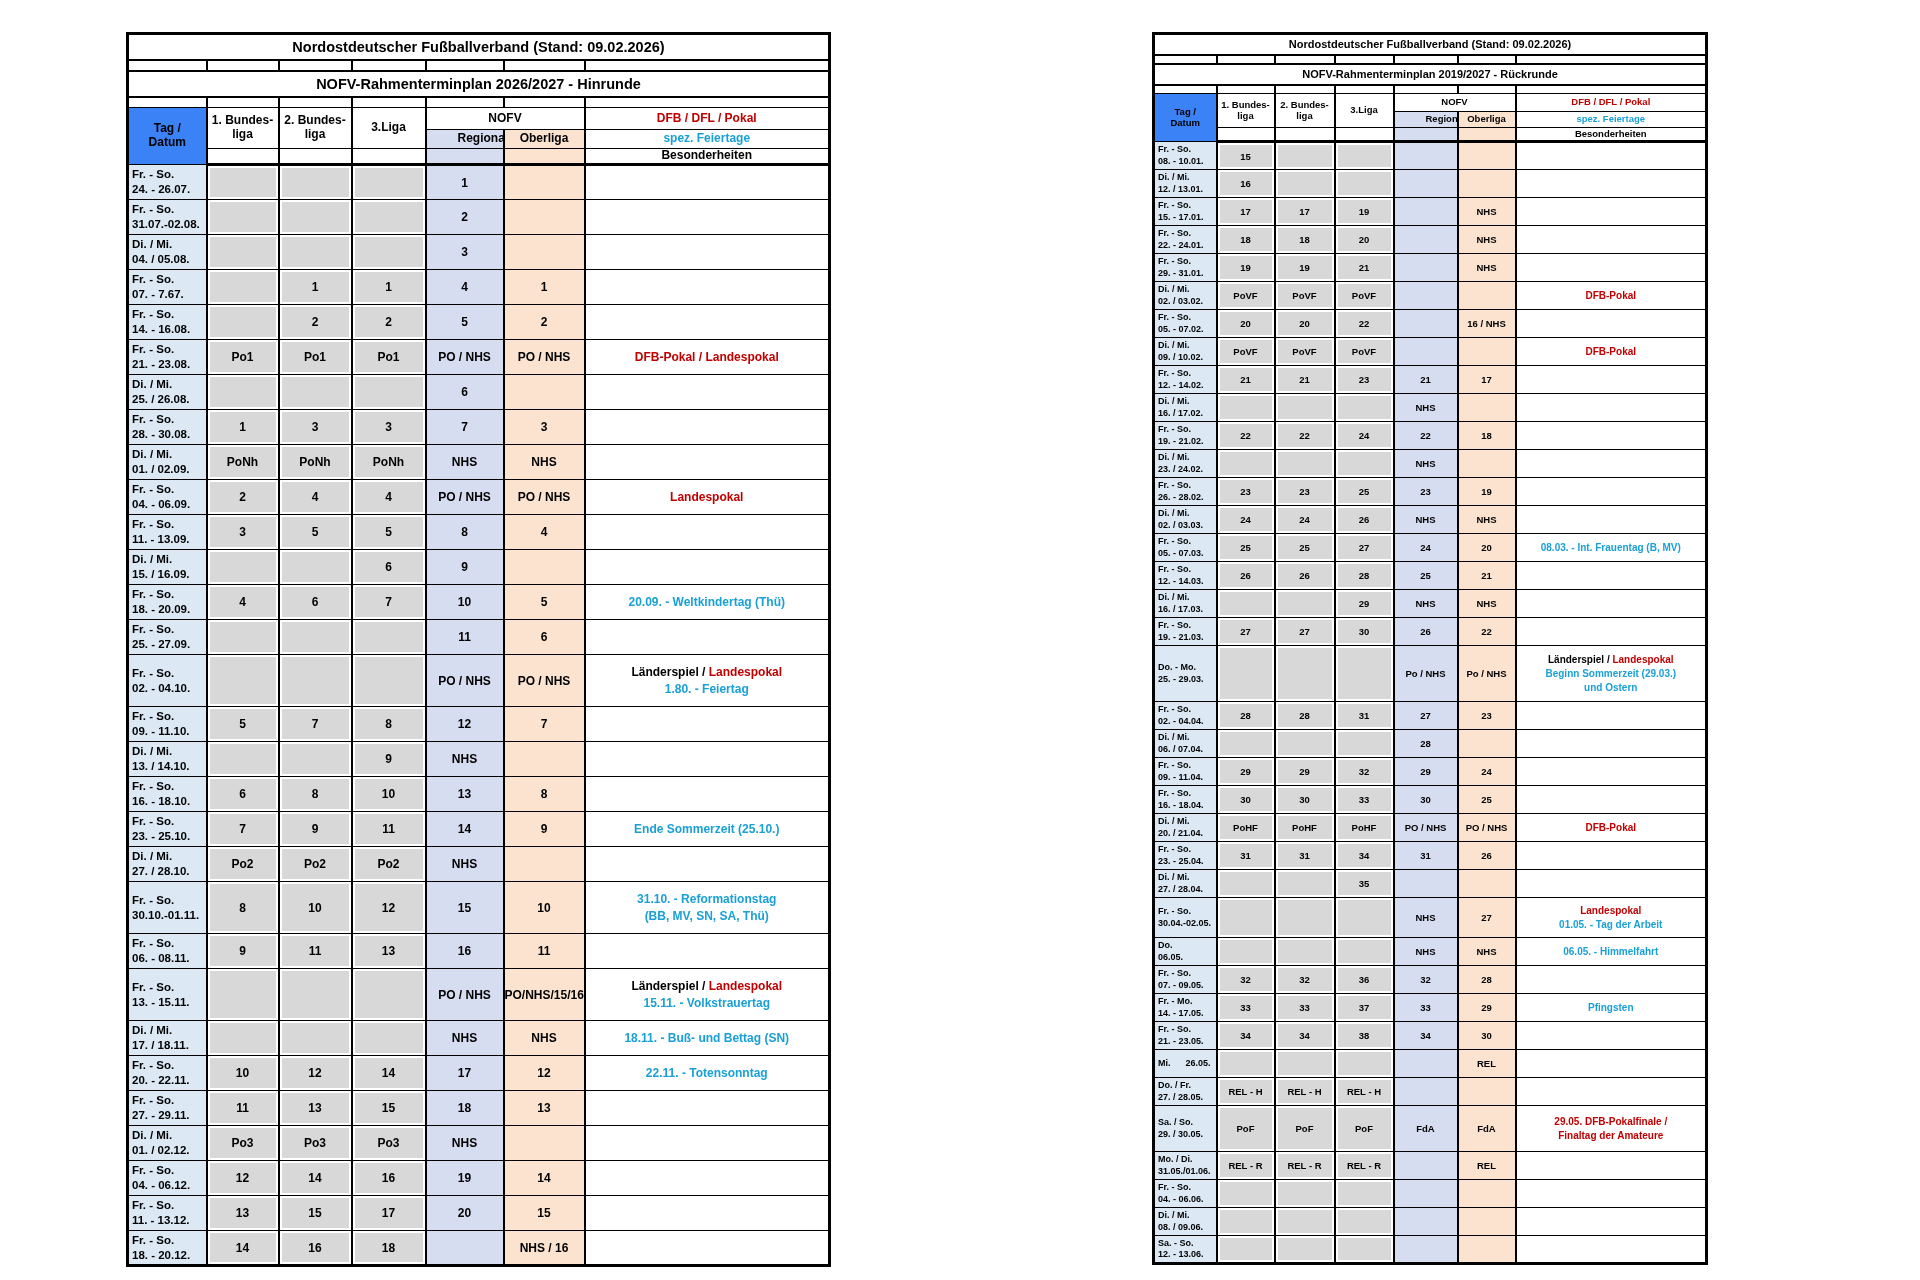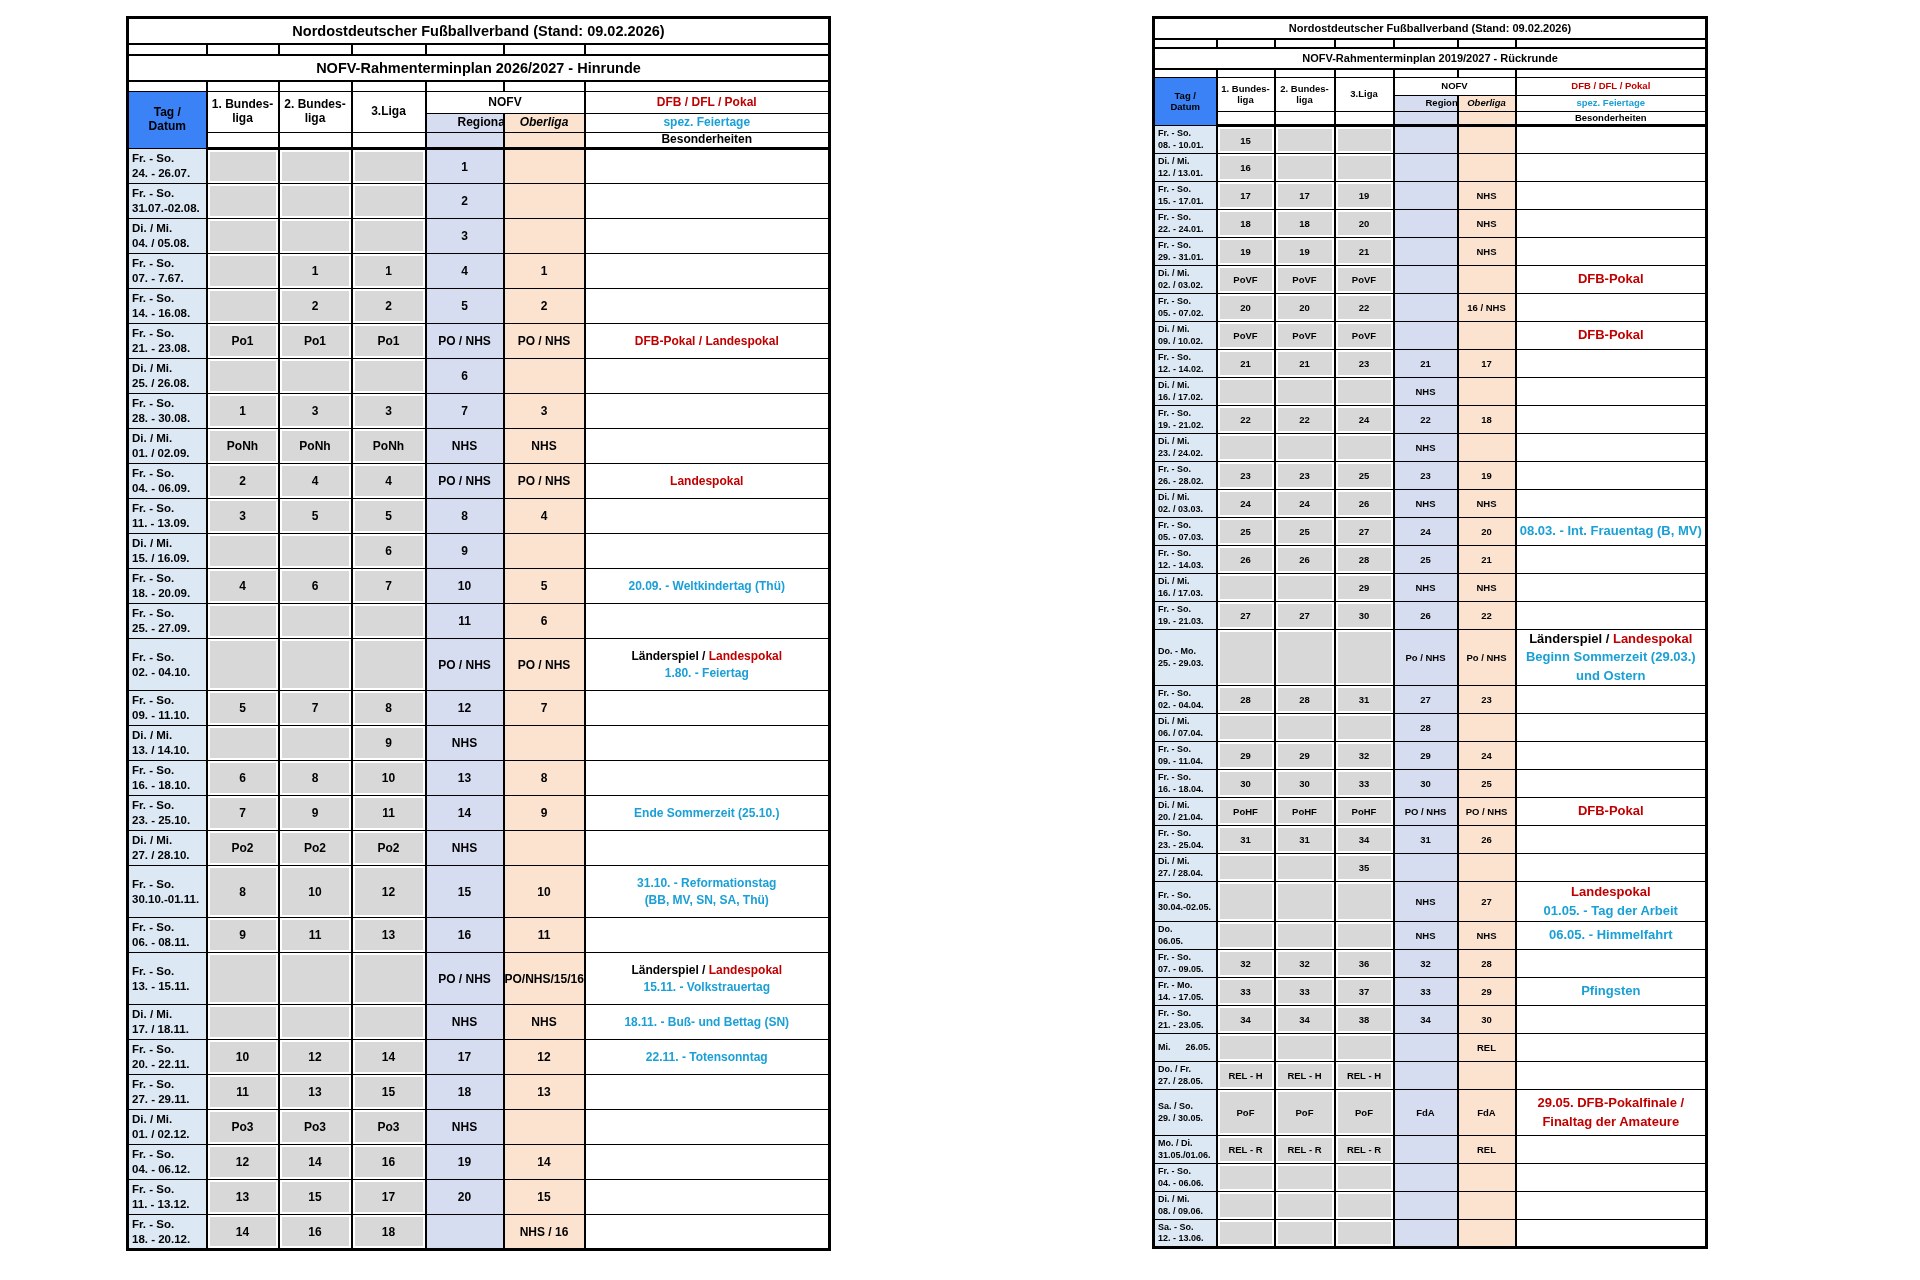--- a/index.html
+++ b/index.html
@@ -3,21 +3,21 @@
 <meta charset="utf-8">
 <style>
   * { box-sizing: border-box; }
   html,body { margin:0; padding:0; background:#fff; }
   body {
     width:1920px; height:1280px; position:relative;
     font-family:"Liberation Sans", sans-serif; font-weight:bold; color:#000;
     overflow:hidden;
   }
   table.grid {
-    position:absolute; top:16px; border-collapse:collapse; table-layout:fixed;
+    position:absolute; top:32px; border-collapse:collapse; table-layout:fixed;
     border:3px solid #000; background:#fff;
   }
   #left-table  { left:126px;  width:702px; }
   #right-table { left:1152px; width:553px; }
   td {
     border:1px solid #000; border-left-width:2px; border-right-width:2px;
     padding:0; text-align:center; vertical-align:middle; overflow:hidden;
   }
   tr.title-row td, tr.subtitle-row td { border-top-width:2px; border-bottom-width:2px; }
   #left-table  tr.title-row td, #left-table  tr.subtitle-row td { font-size:14.5px; height:26px; }
@@ -25,21 +25,21 @@
   #left-table  tr.spacer-row td { height:11px; }
   #right-table tr.spacer-row td { height:9px; }
 
   
   tr.hdr td { line-height:1.15; }
   #left-table  tr.hdr td { font-size:12px; }
   #right-table tr.hdr td { font-size:9.5px; }
   .pre { white-space:pre-line; }
   .h-tag  { background:#3b82f6; }
   .h-reg  { background:#d7ddf0;padding-left:31px; }
-  .h-ober { background:#fbe3d0;font-style:italic; }
+  .h-ober { background:#fbe3d0; }
   .strip-reg  { background:#d7ddf0; }
   .strip-ober { background:#fbe3d0; }
   .txt-red  { color:#c00000; }
   .txt-teal { color:#1aa0d6; }
   tr.hdr3 td { border-bottom:3px solid #000; }
   #left-table  tr.hdr1 td { height:22px; } #left-table  tr.hdr2 td { height:19px; } #left-table  tr.hdr3 td { height:16px; }
   #right-table tr.hdr1 td { height:18px; } #right-table tr.hdr2 td { height:16px; } #right-table tr.hdr3 td { height:14px; }
 
   
   #left-table  tr.data { height:35px; }
@@ -51,21 +51,21 @@
   .c-liga .fill {
     position:absolute; inset:2px; background:#d8d8d8;
     display:flex; align-items:center; justify-content:center;
   }
   #left-table  .c-liga .fill, #left-table  .c-reg, #left-table  .c-ober { font-size:12px; }
   #right-table .c-liga .fill, #right-table .c-reg, #right-table .c-ober { font-size:9.5px; }
   .c-reg  { background:#d7ddf0; }
   .c-ober { background:#fbe3d0; }
   .c-bes  { background:#fff; }
   #left-table  .c-bes { font-size:12px; line-height:1.35; }
-  #right-table .c-bes { font-size:13px;  line-height:1.4; }
+  #right-table .c-bes { font-size:10px;  line-height:1.4; }
   .n-k { color:#000; } .n-r { color:#c00000; } .n-b { color:#1aa0d6; }
 </style>
 </head>
 <body>
 
 <table class="grid" id="left-table">
   <colgroup>
     <col style="width:79px">
       <col style="width:72px">
       <col style="width:73px">

